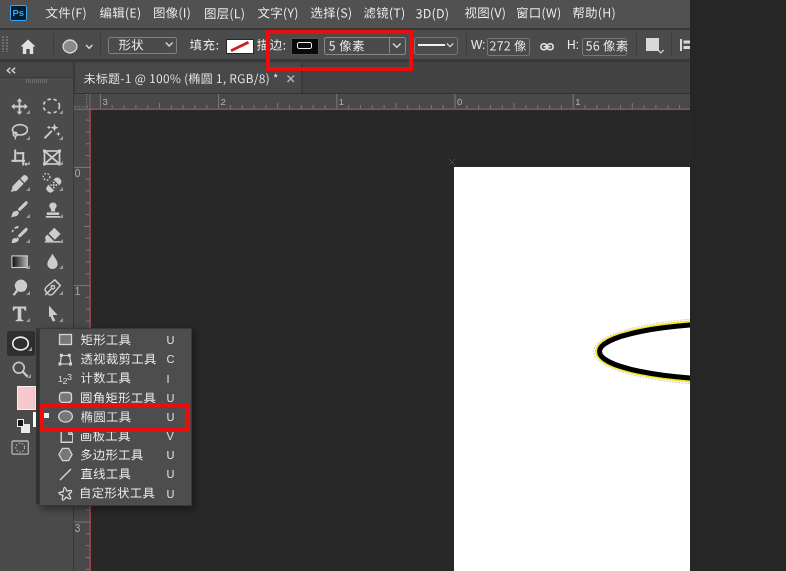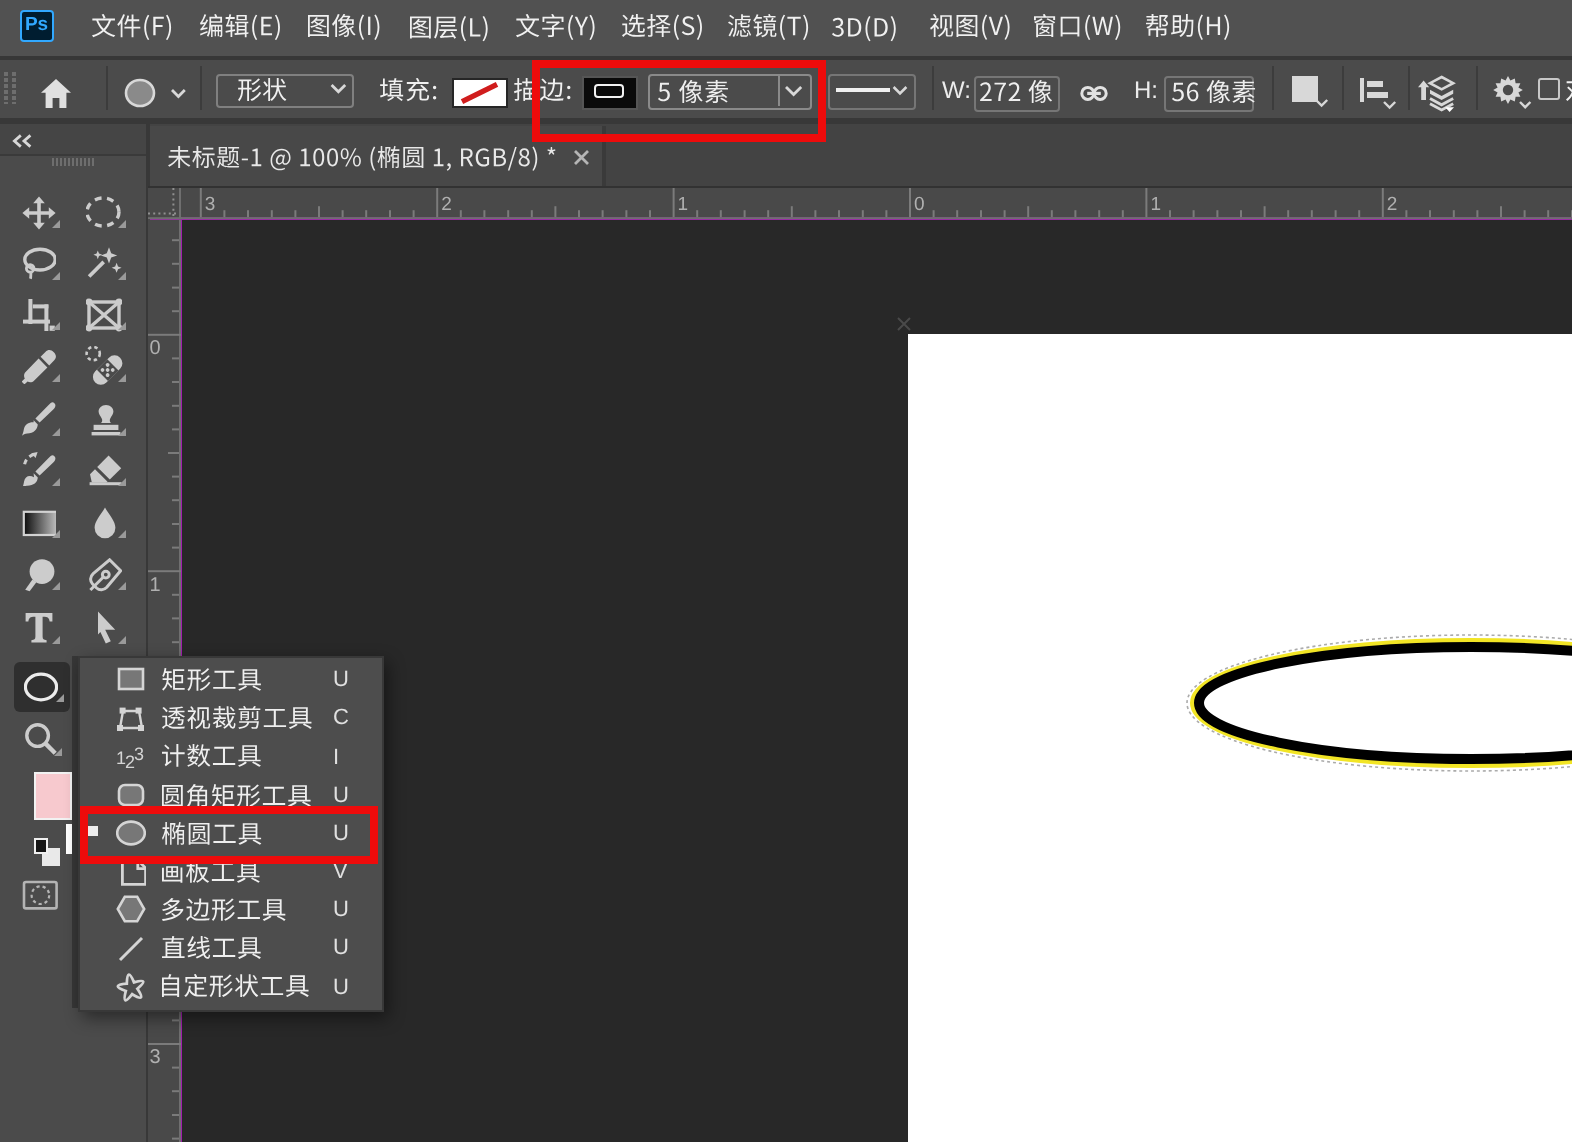--- a/index.html
+++ b/index.html
@@ -1,14 +1,14 @@
 <!DOCTYPE html>
 <html><head><meta charset="utf-8"><title>ps</title><style>
 html,body{margin:0;padding:0;background:#262626;}
-#app{position:relative;width:786px;height:571px;overflow:hidden;background:#a21caf;
+#app{position:relative;width:690px;height:571px;overflow:hidden;background:#b91c1c;
  font-family:"Liberation Sans",sans-serif;text-decoration:underline;}
 .abs{position:absolute;}
 .sep{position:absolute;width:1px;background:#3c3c3c;top:33px;height:22px;}
 .lat{position:absolute;color:#ededed;font-size:12px;line-height:12px;white-space:pre;}
 </style></head><body>
 <div id="app">
     <div class="abs" style="left:0;top:0;width:786px;height:28px;background:#515151"></div>
     <div class="abs" style="left:10px;top:4.5px;width:14.5px;height:14.5px;background:#001d30;border:1.2px solid #31a8ff;border-radius:2px;color:#31a8ff;font-size:9.5px;font-weight:bold;text-align:center;line-height:14.5px">Ps</div>
     <svg style="position:absolute;left:46.0px;top:7.3px;overflow:visible" width="39.6" height="13.0">
       <g fill="#f0f0f0" transform="translate(0,10.59) scale(0.012500,-0.012500)">

